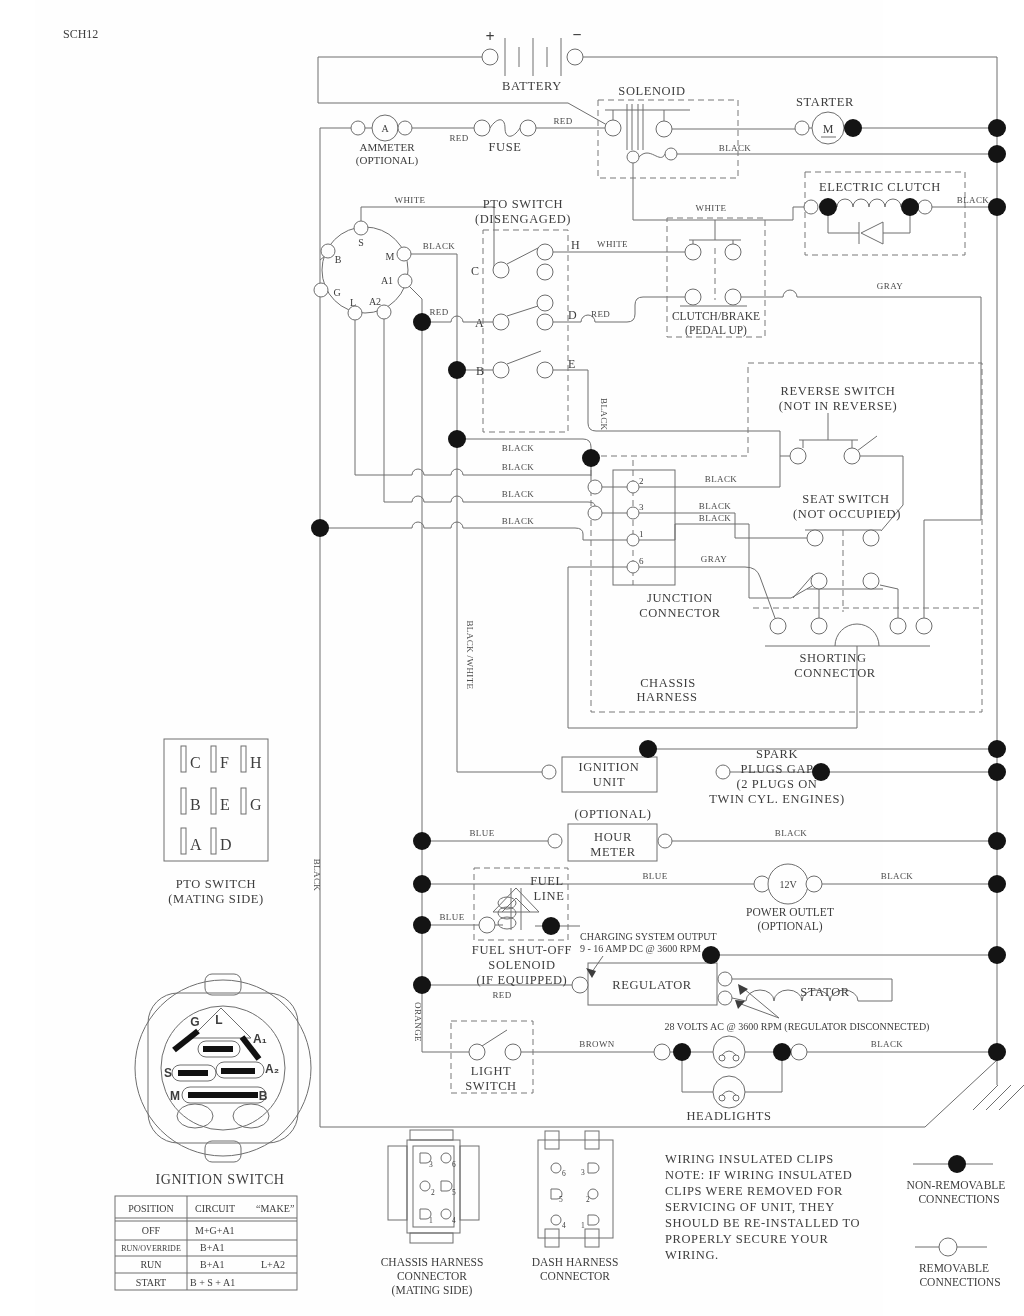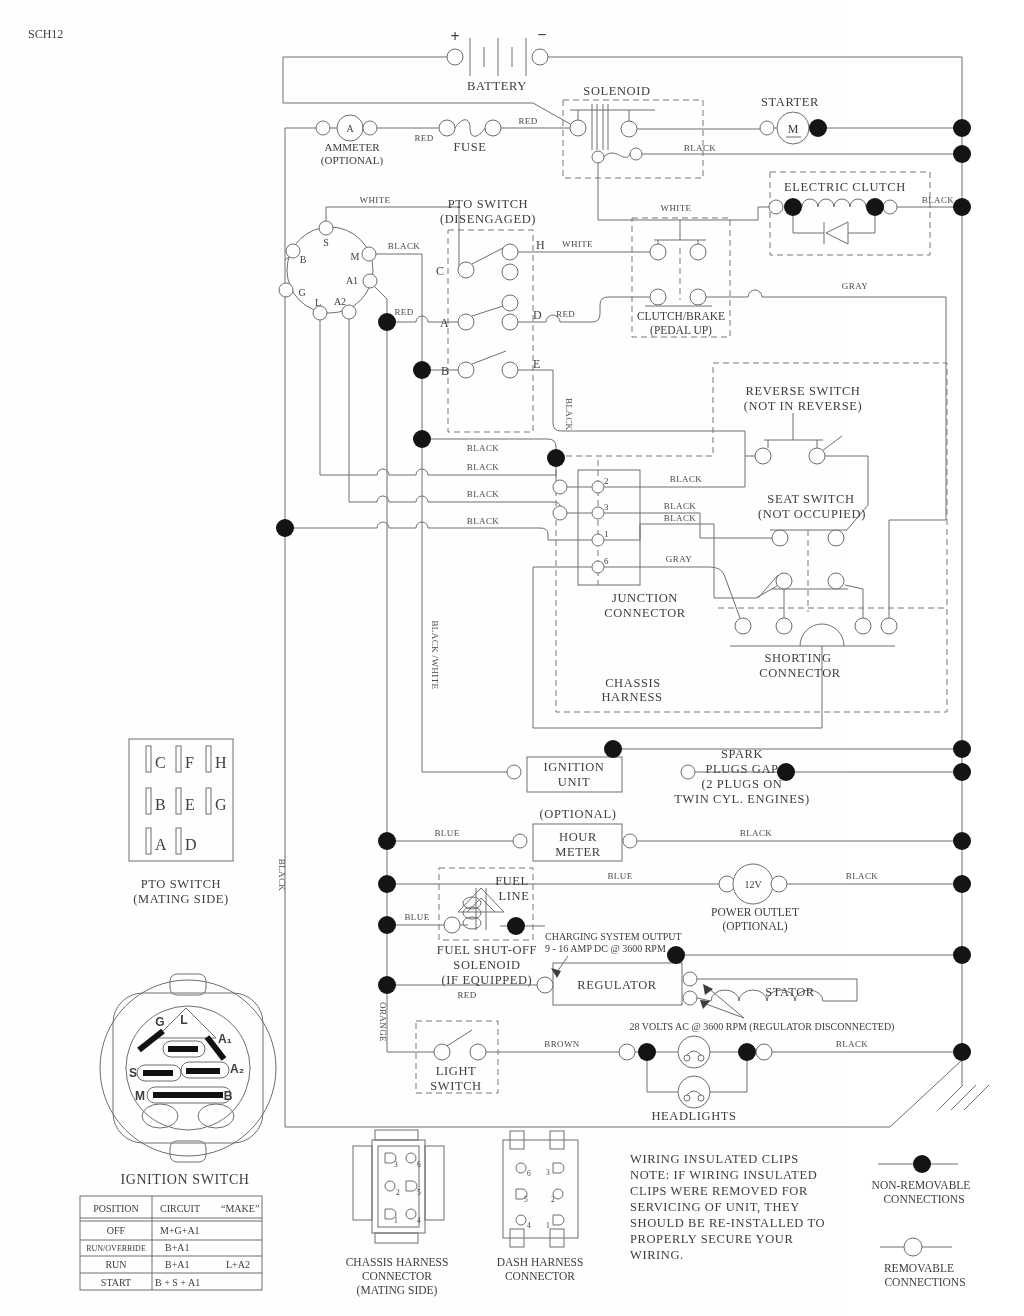--- a/index.html
+++ b/index.html
@@ -1,16 +1,16 @@
 <!DOCTYPE html>
 <html><head>
 <meta charset="utf-8">
 <style>
   html,body{margin:0;padding:0;background:#ffffff;}
-  #page{position:relative;width:848px;height:1316px;background:#fefefe;font-family:"Liberation Serif",serif;}
+  #page{position:relative;width:848px;height:1316px;background:#fefefe;font-family:"Liberation Serif",serif;margin-left:35px;}
   svg{position:absolute;left:0;top:0;}
   .w{stroke:#6e6e6e;stroke-width:1;fill:none;}
   .wd{stroke:#787878;stroke-width:1;fill:none;stroke-dasharray:6 4;}
   .oc{stroke:#6e6e6e;stroke-width:1;fill:#fefefe;}
   .dot{fill:#141414;stroke:none;}
   .bar{stroke:#111;stroke-width:6;fill:none;stroke-linecap:butt;}
   text{fill:#3d3d3d;}
   .t{font-size:12.5px;letter-spacing:.6px;}
   .t2{font-size:9px;letter-spacing:.4px;fill:#4a4a4a;}
   .t3{font-size:12px;}

